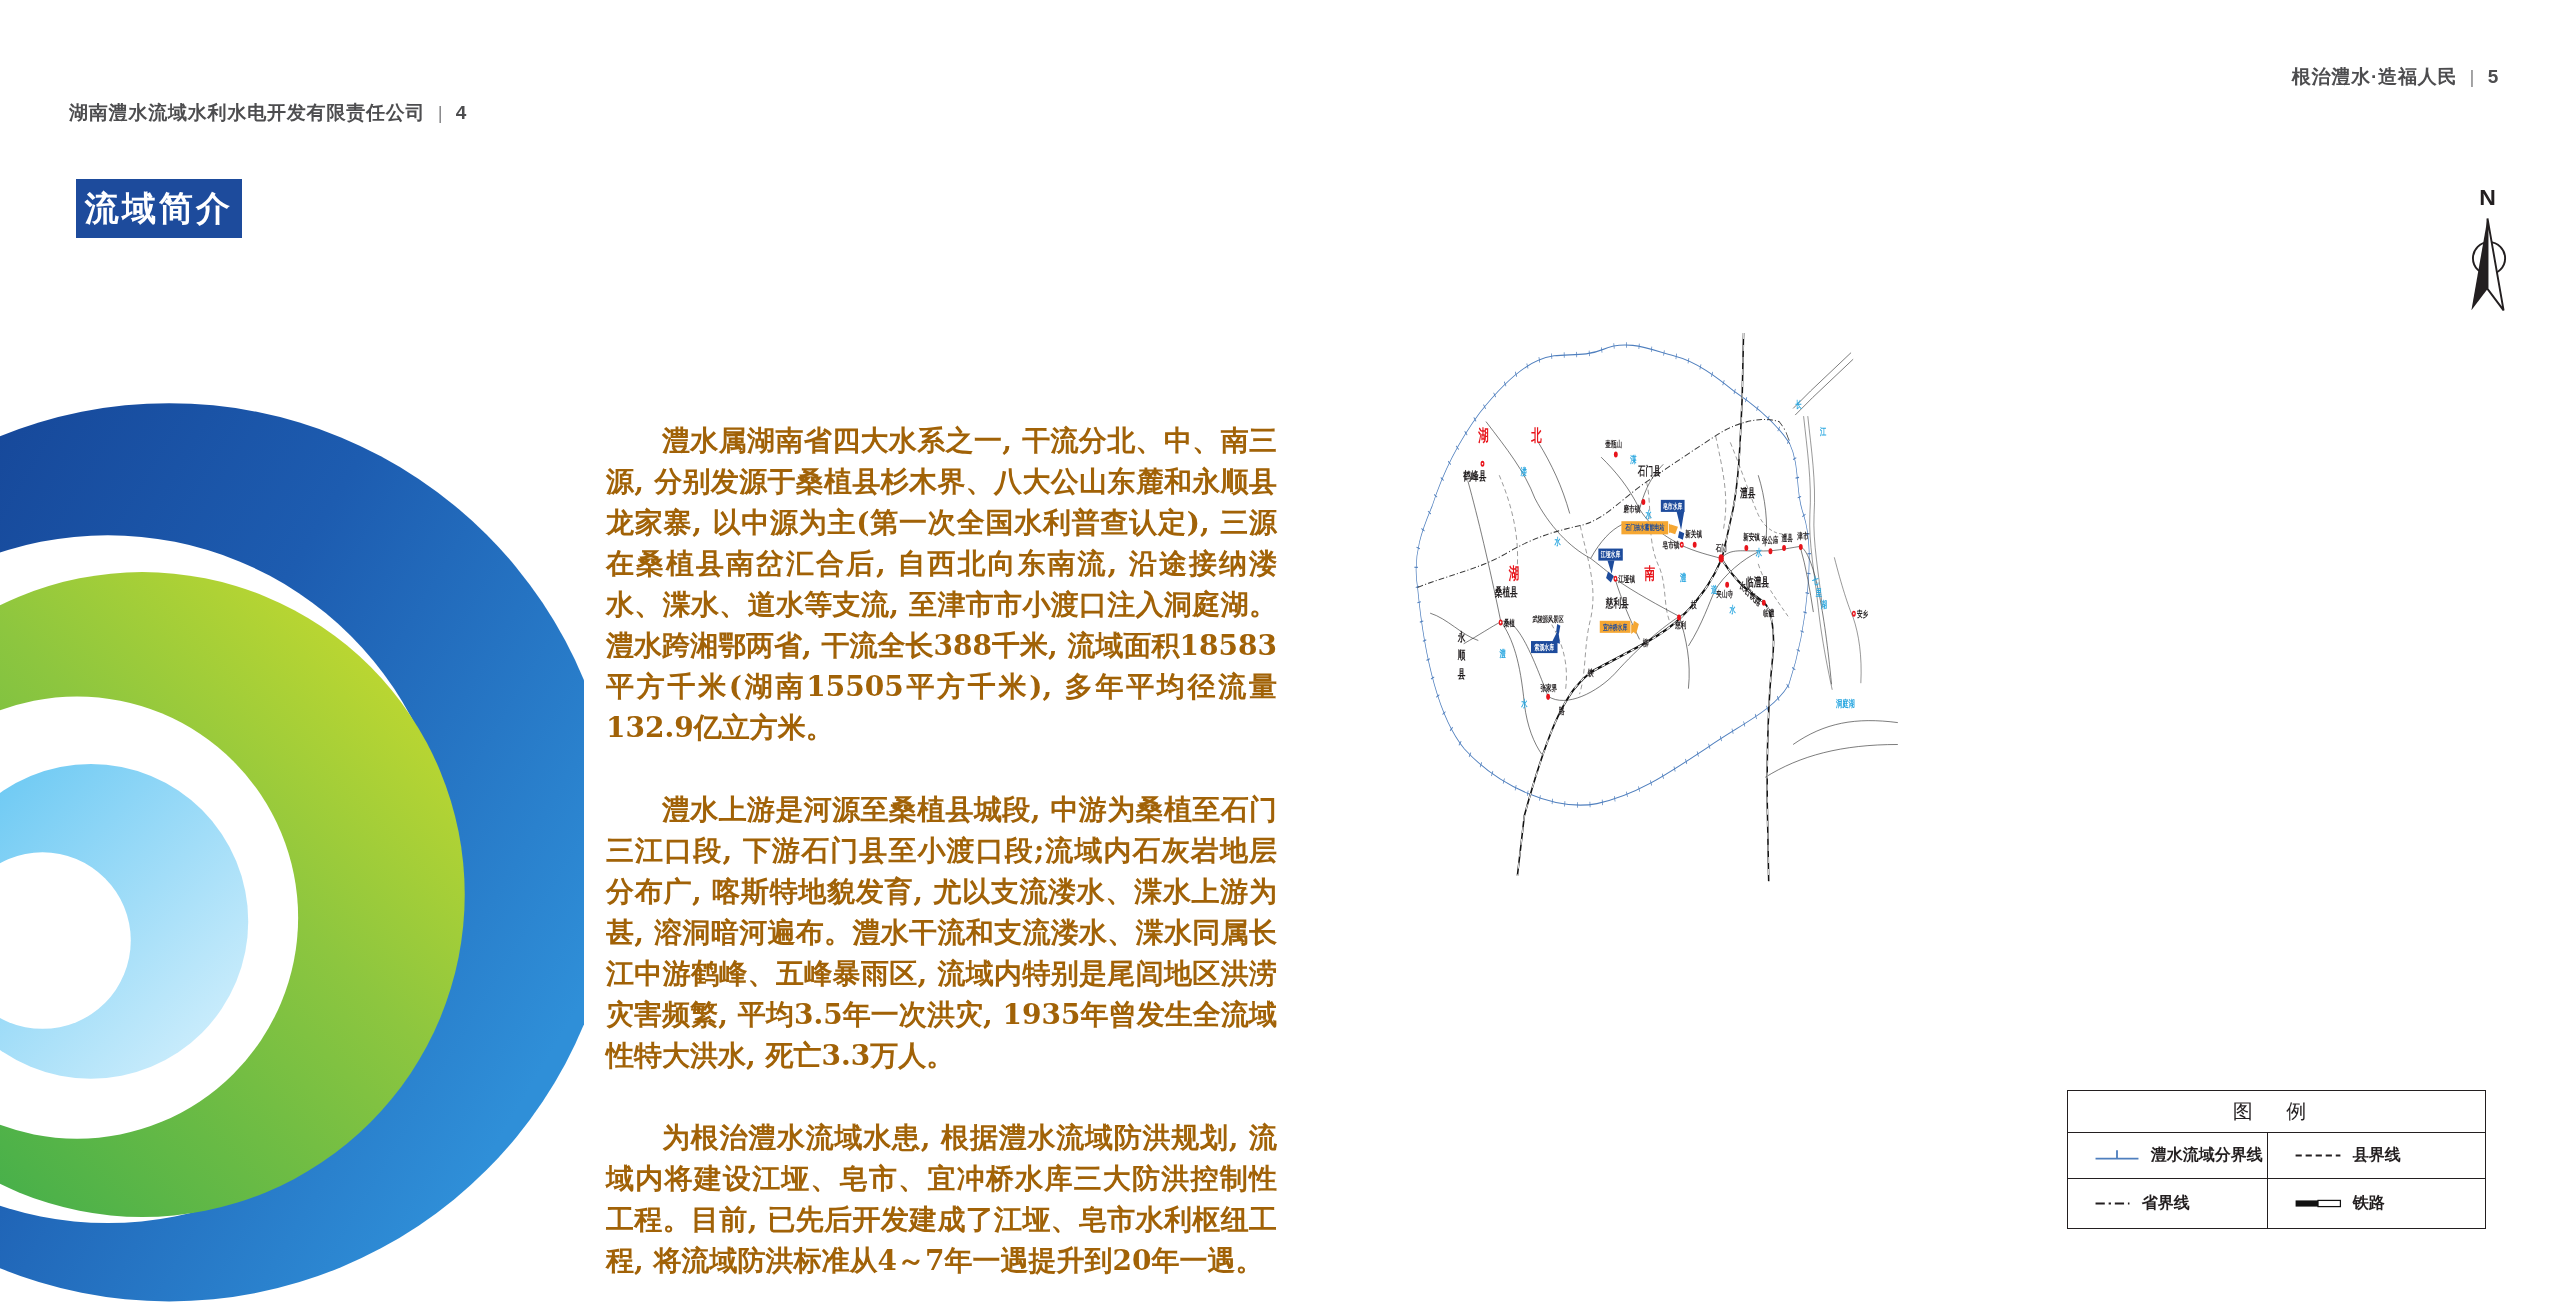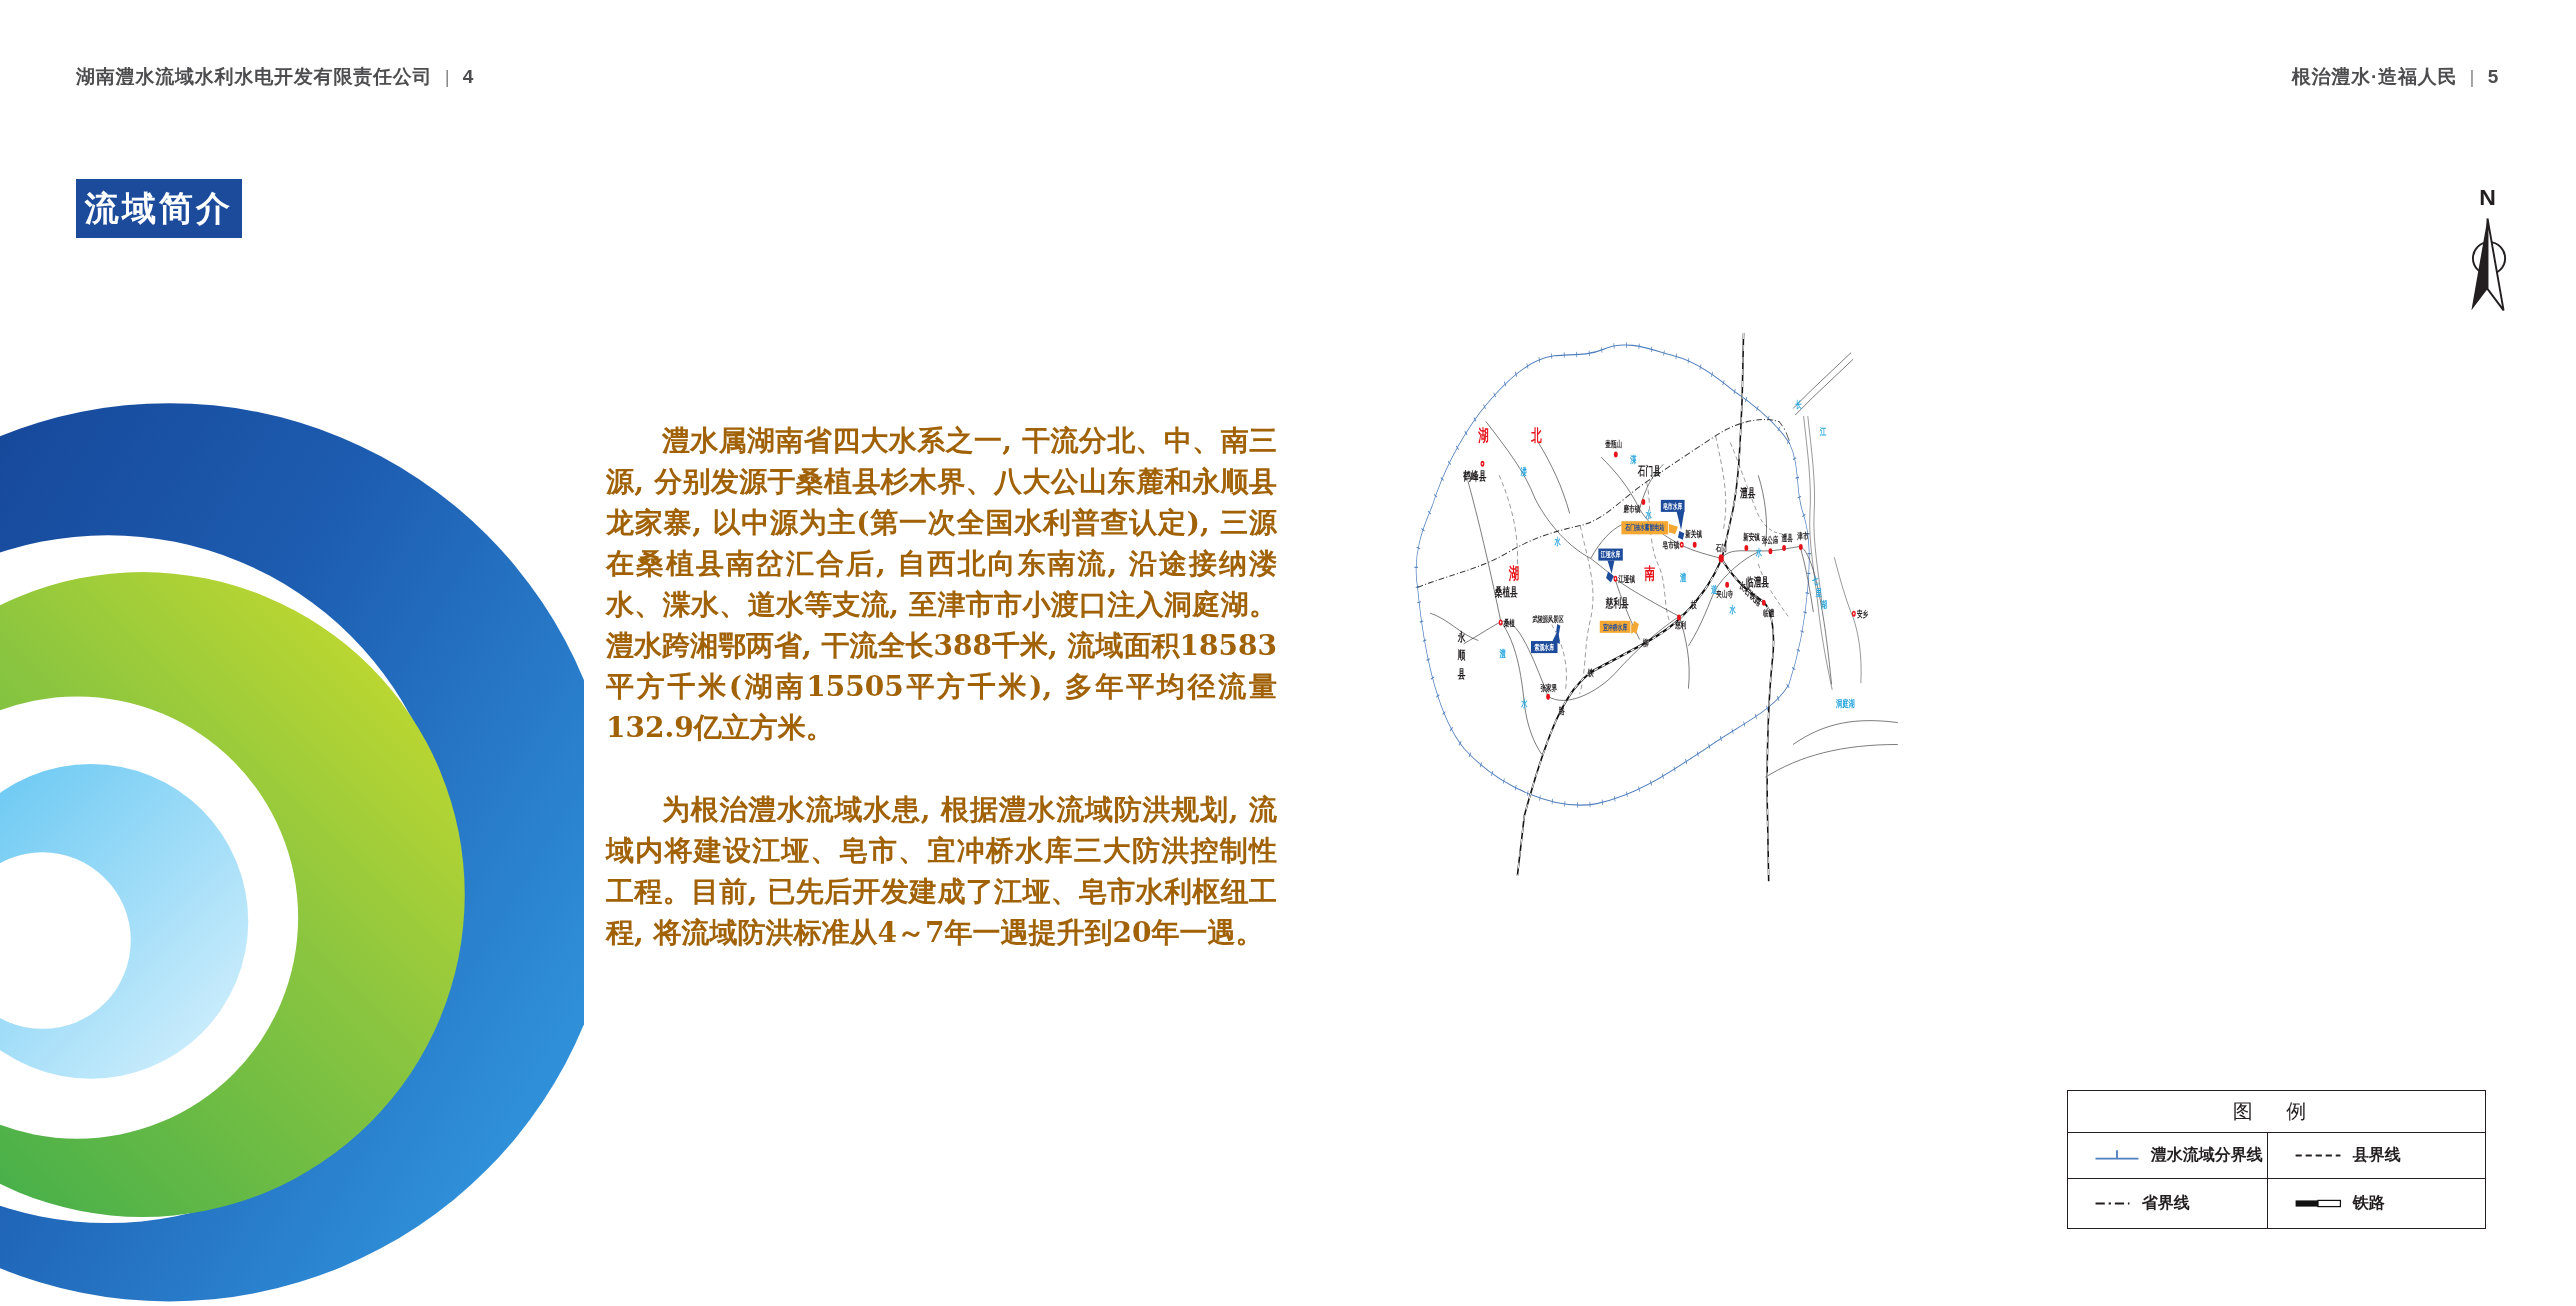--- a/index.html
+++ b/index.html
@@ -1,20 +1,20 @@
 <!DOCTYPE html>
 <html style="font-size:12.3px"><head>
 <meta charset="utf-8">
 <style>
   html,body{margin:0;padding:0;background:#e8e8e8;}
   .spread{position:relative;width:2576px;height:1306px;background:#ffffff;overflow:hidden;
           font-family:"Liberation Sans",sans-serif;}
   
   .hdr{position:absolute;top:64px;font-size:19px;font-weight:bold;color:#4d4d4f;letter-spacing:0.8px;}
-  .hdr-left{left:76px;}
+  .hdr-left{left:69px;margin-top:36px;}
   .hdr-right{right:77px;text-align:right;}
   .hdr .sep{color:#8a8a8c;font-weight:normal;padding:0 12.3px;}
   
   .sec-title{position:absolute;left:76px;top:179px;width:166px;height:59px;background:#1d4b9c;
              color:#ffffff;font-size:34px;font-weight:bold;display:flex;align-items:center;
              justify-content:center;letter-spacing:3.1px;}
   
   .body-text{position:absolute;left:606px;top:420px;width:671px;}
   .body-text p{margin:0 0 41px 0;font-family:"DejaVu Serif",serif;font-weight:700;
                color:#a16207;font-size:28px;line-height:41px;text-align:justify;
@@ -55,20 +55,21 @@
     <span>湖南澧水流域水利水电开发有限责任公司</span><span class="sep">|</span><span>4</span>
   </div>
   <div class="hdr hdr-right">
     <span>根治澧水·造福人民</span><span class="sep">|</span><span>5</span>
   </div>
 
   <div class="sec-title">流域简介</div>
 
   <div class="body-text">
     <p>澧水属湖南省四大水系之一, 干流分北、中、南三源, 分别发源于桑植县杉木界、八大公山东麓和永顺县龙家寨, 以中源为主(第一次全国水利普查认定), 三源在桑植县南岔汇合后, 自西北向东南流, 沿途接纳溇水、渫水、道水等支流, 至津市市小渡口注入洞庭湖。澧水跨湘鄂两省, 干流全长388千米, 流域面积18583平方千米(湖南15505平方千米), 多年平均径流量132.9亿立方米。</p>
+    <p>澧水上游是河源至桑植县城段, 中游为桑植至石门三江口段, 下游石门县至小渡口段;流域内石灰岩地层分布广, 喀斯特地貌发育, 尤以支流溇水、渫水上游为甚, 溶洞暗河遍布。澧水干流和支流溇水、渫水同属长江中游鹤峰、五峰暴雨区, 流域内特别是尾闾地区洪涝灾害频繁, 平均3.5年一次洪灾, 1935年曾发生全流域性特大洪水, 死亡3.3万人。</p>
     <p>为根治澧水流域水患, 根据澧水流域防洪规划, 流域内将建设江垭、皂市、宜冲桥水库三大防洪控制性工程。目前, 已先后开发建成了江垭、皂市水利枢纽工程, 将流域防洪标准从4～7年一遇提升到20年一遇。</p>
   </div>
 
   <svg style="position:absolute;left:0;top:384px;" width="584" height="922" viewBox="0 0 760 1201">
     <defs>
       <linearGradient id="gBlue" x1="0" y1="0" x2="1" y2="0.6">
         <stop offset="0" stop-color="#123a8a"></stop>
           <stop offset="0.55" stop-color="#1d5cb0"></stop>
           <stop offset="1" stop-color="#2f8fd8"></stop>
       </linearGradient>

